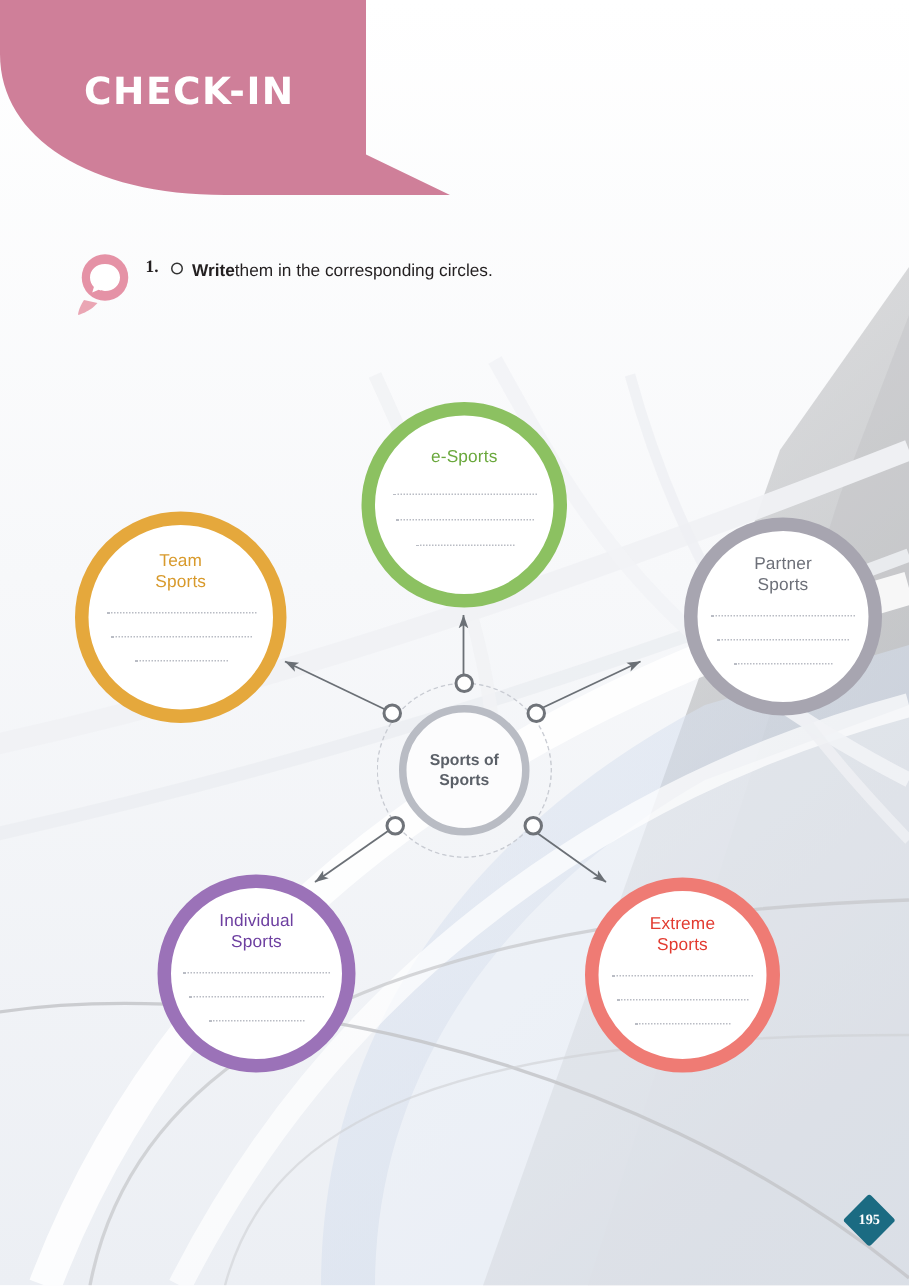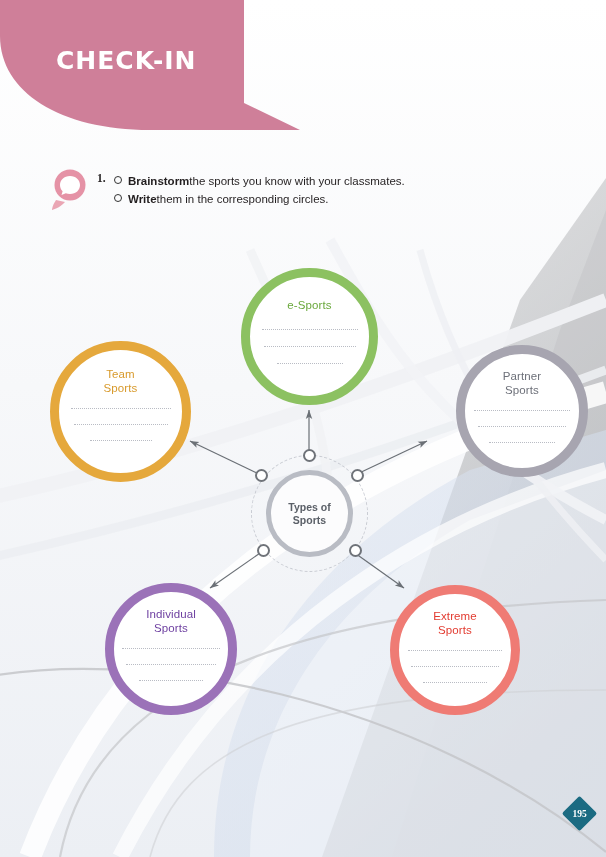--- a/index.html
+++ b/index.html
@@ -290,25 +290,20 @@
       <circle cx="20" cy="19" r="15.5" fill="#e592a6"></circle>
       <path d="M20,10 C26,10 30,14 30,19 C30,24 26,28 20,28 C18.5,28 17,27.7 15.8,27.2
                L11.5,29 L12.6,25.3 C11,23.7 10,21.5 10,19 C10,14 14,10 20,10 Z" fill="#ffffff"></path>
     </svg>
 
     <div id="instr-body">
       <div id="instr-number">1.</div>
       <div class="instr-lines">
         <div class="instr-line">
           <span class="bullet-ring"></span>
-          <span class="instr-strong">Brainstorm</span>
-          <span class="instr-rest"> the sports you know with your classmates.</span>
-        </div>
-        <div class="instr-line">
-          <span class="bullet-ring"></span>
           <span class="instr-strong">Write</span>
           <span class="instr-rest"> them in the corresponding circles.</span>
         </div>
       </div>
     </div>
   </div>
 
   <div id="diagram">
 
     <svg id="connectors" viewBox="0 0 606 857" width="606" height="857">
@@ -398,21 +393,21 @@
           <div class="wline" style="width:64px;"></div>
         </div>
       </div>
     </div>
 
     <div id="hub" style="left:251px; top:455px; width:117px; height:117px;">
       <div id="hub-dashed" style="left:0; top:0; width:117px; height:117px;"></div>
       <div id="hub-core" style="left:15px; top:15px; width:87px; height:87px;
                   border:5px solid #b9bcc4;">
         <div id="hub-label">
-          <div>Types of</div>
+          <div>Sports of</div>
           <div>Sports</div>
         </div>
       </div>
 
       <div class="node-dot" style="left:52px;  top:-6px;"></div>
       <div class="node-dot" style="left:4px;   top:14px;"></div>
       <div class="node-dot" style="left:100px; top:14px;"></div>
       <div class="node-dot" style="left:6px;   top:89px;"></div>
       <div class="node-dot" style="left:98px;  top:89px;"></div>
     </div>

